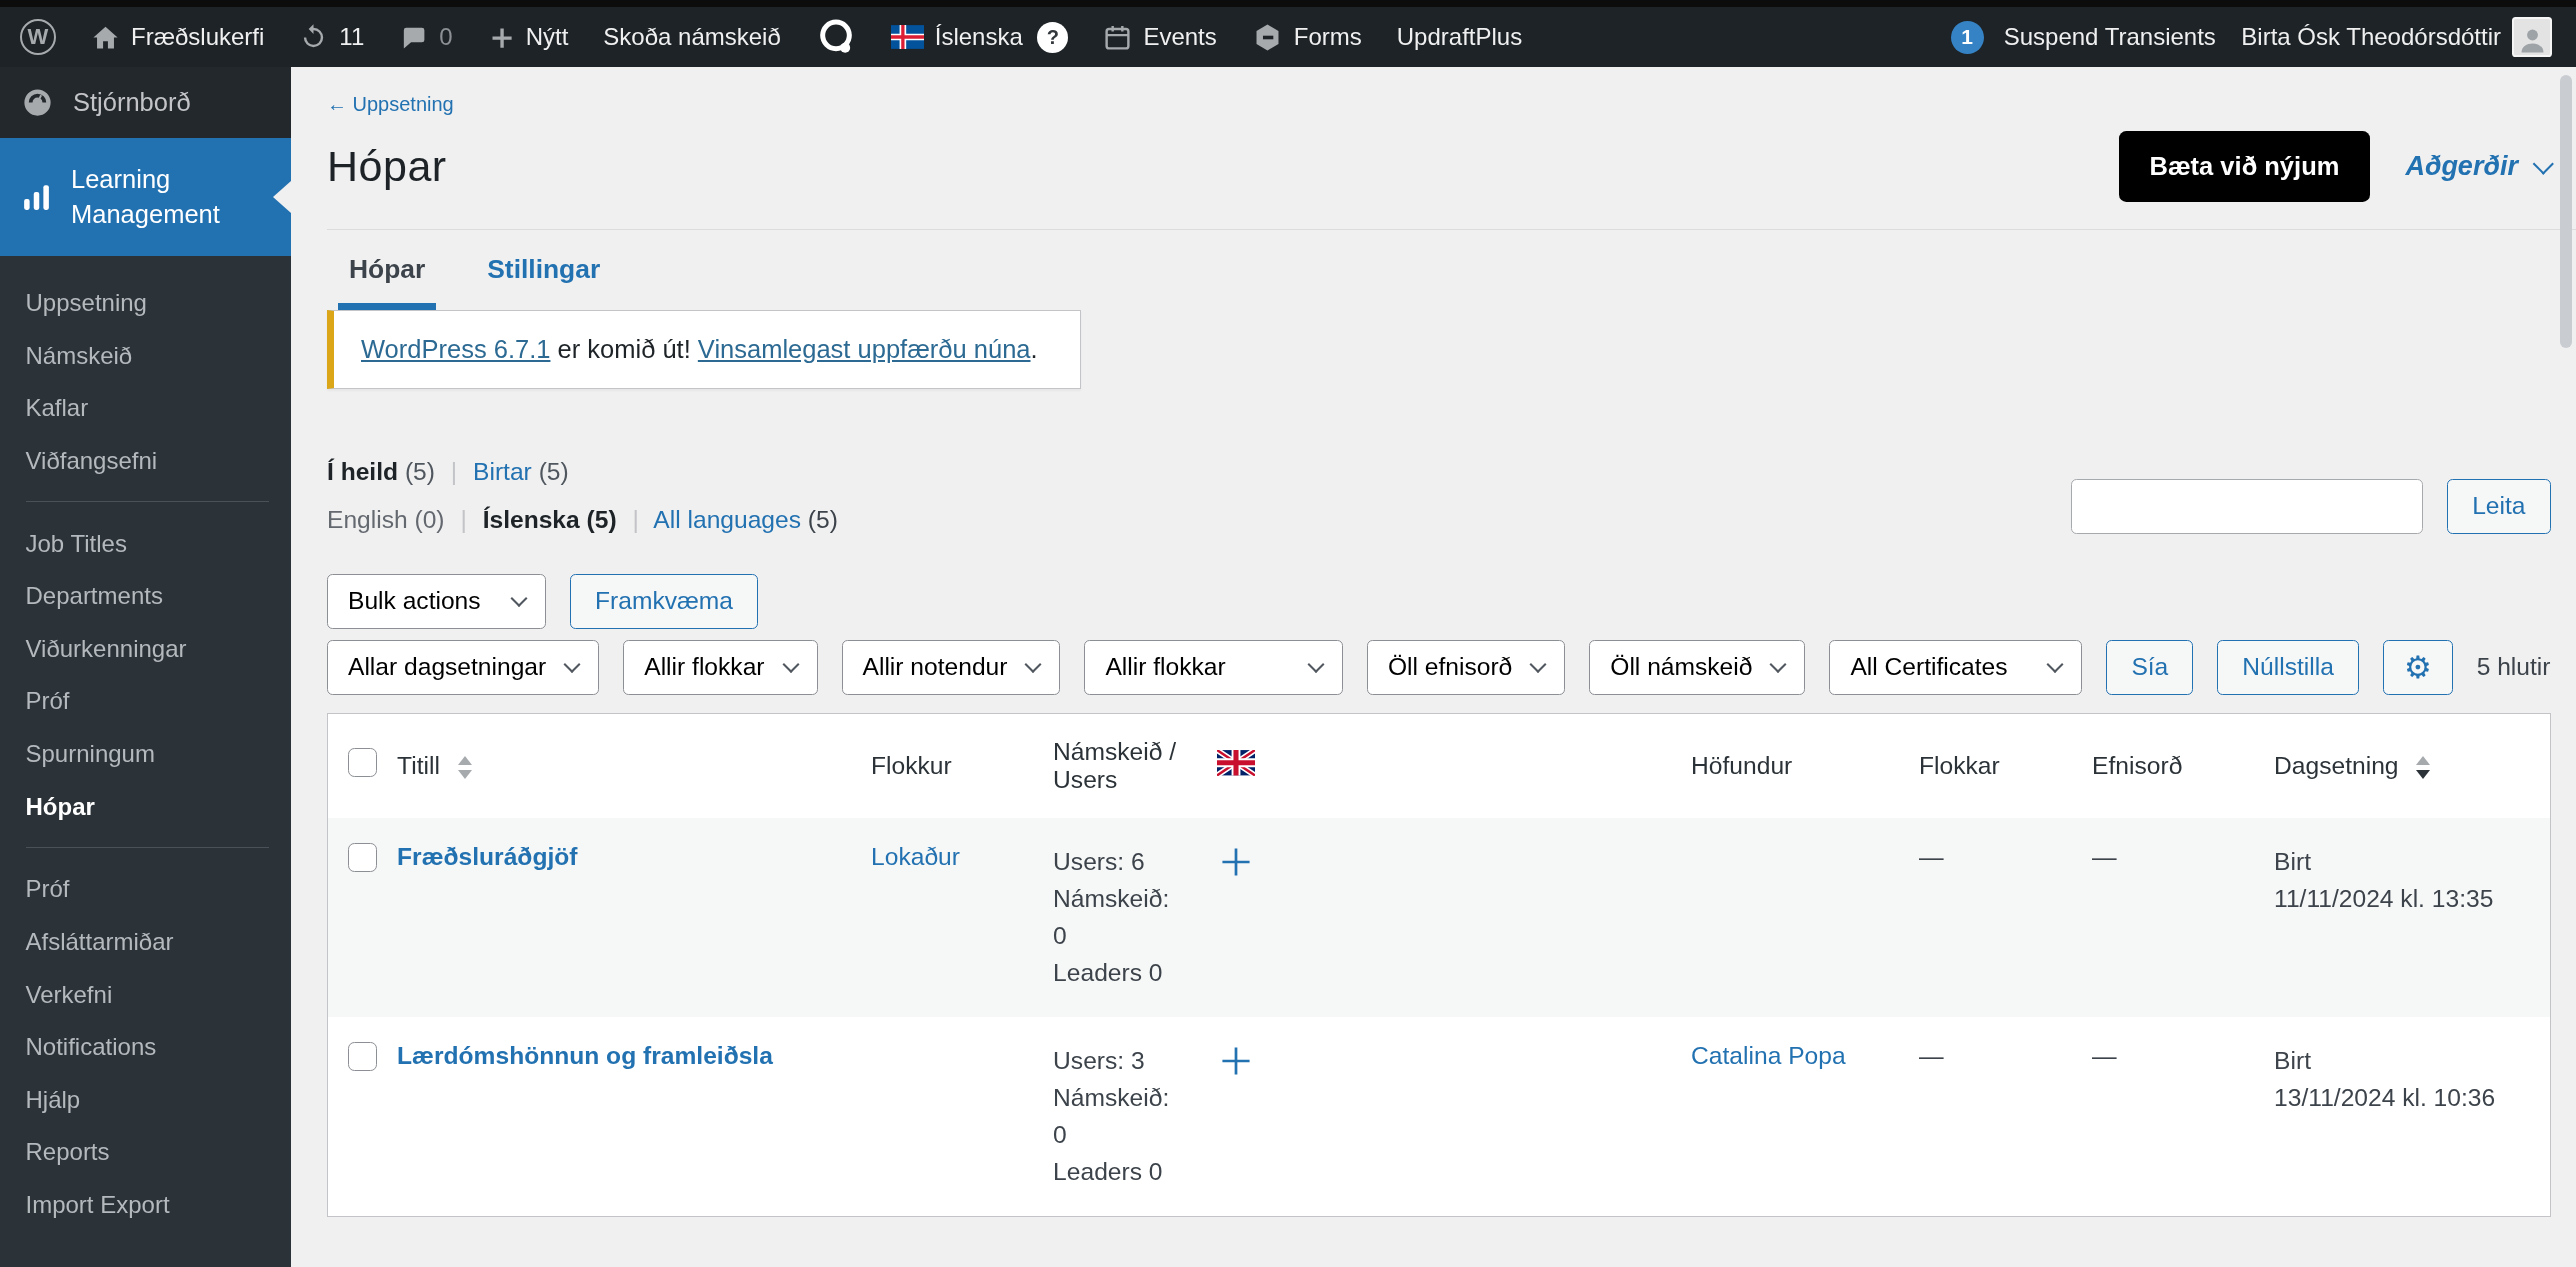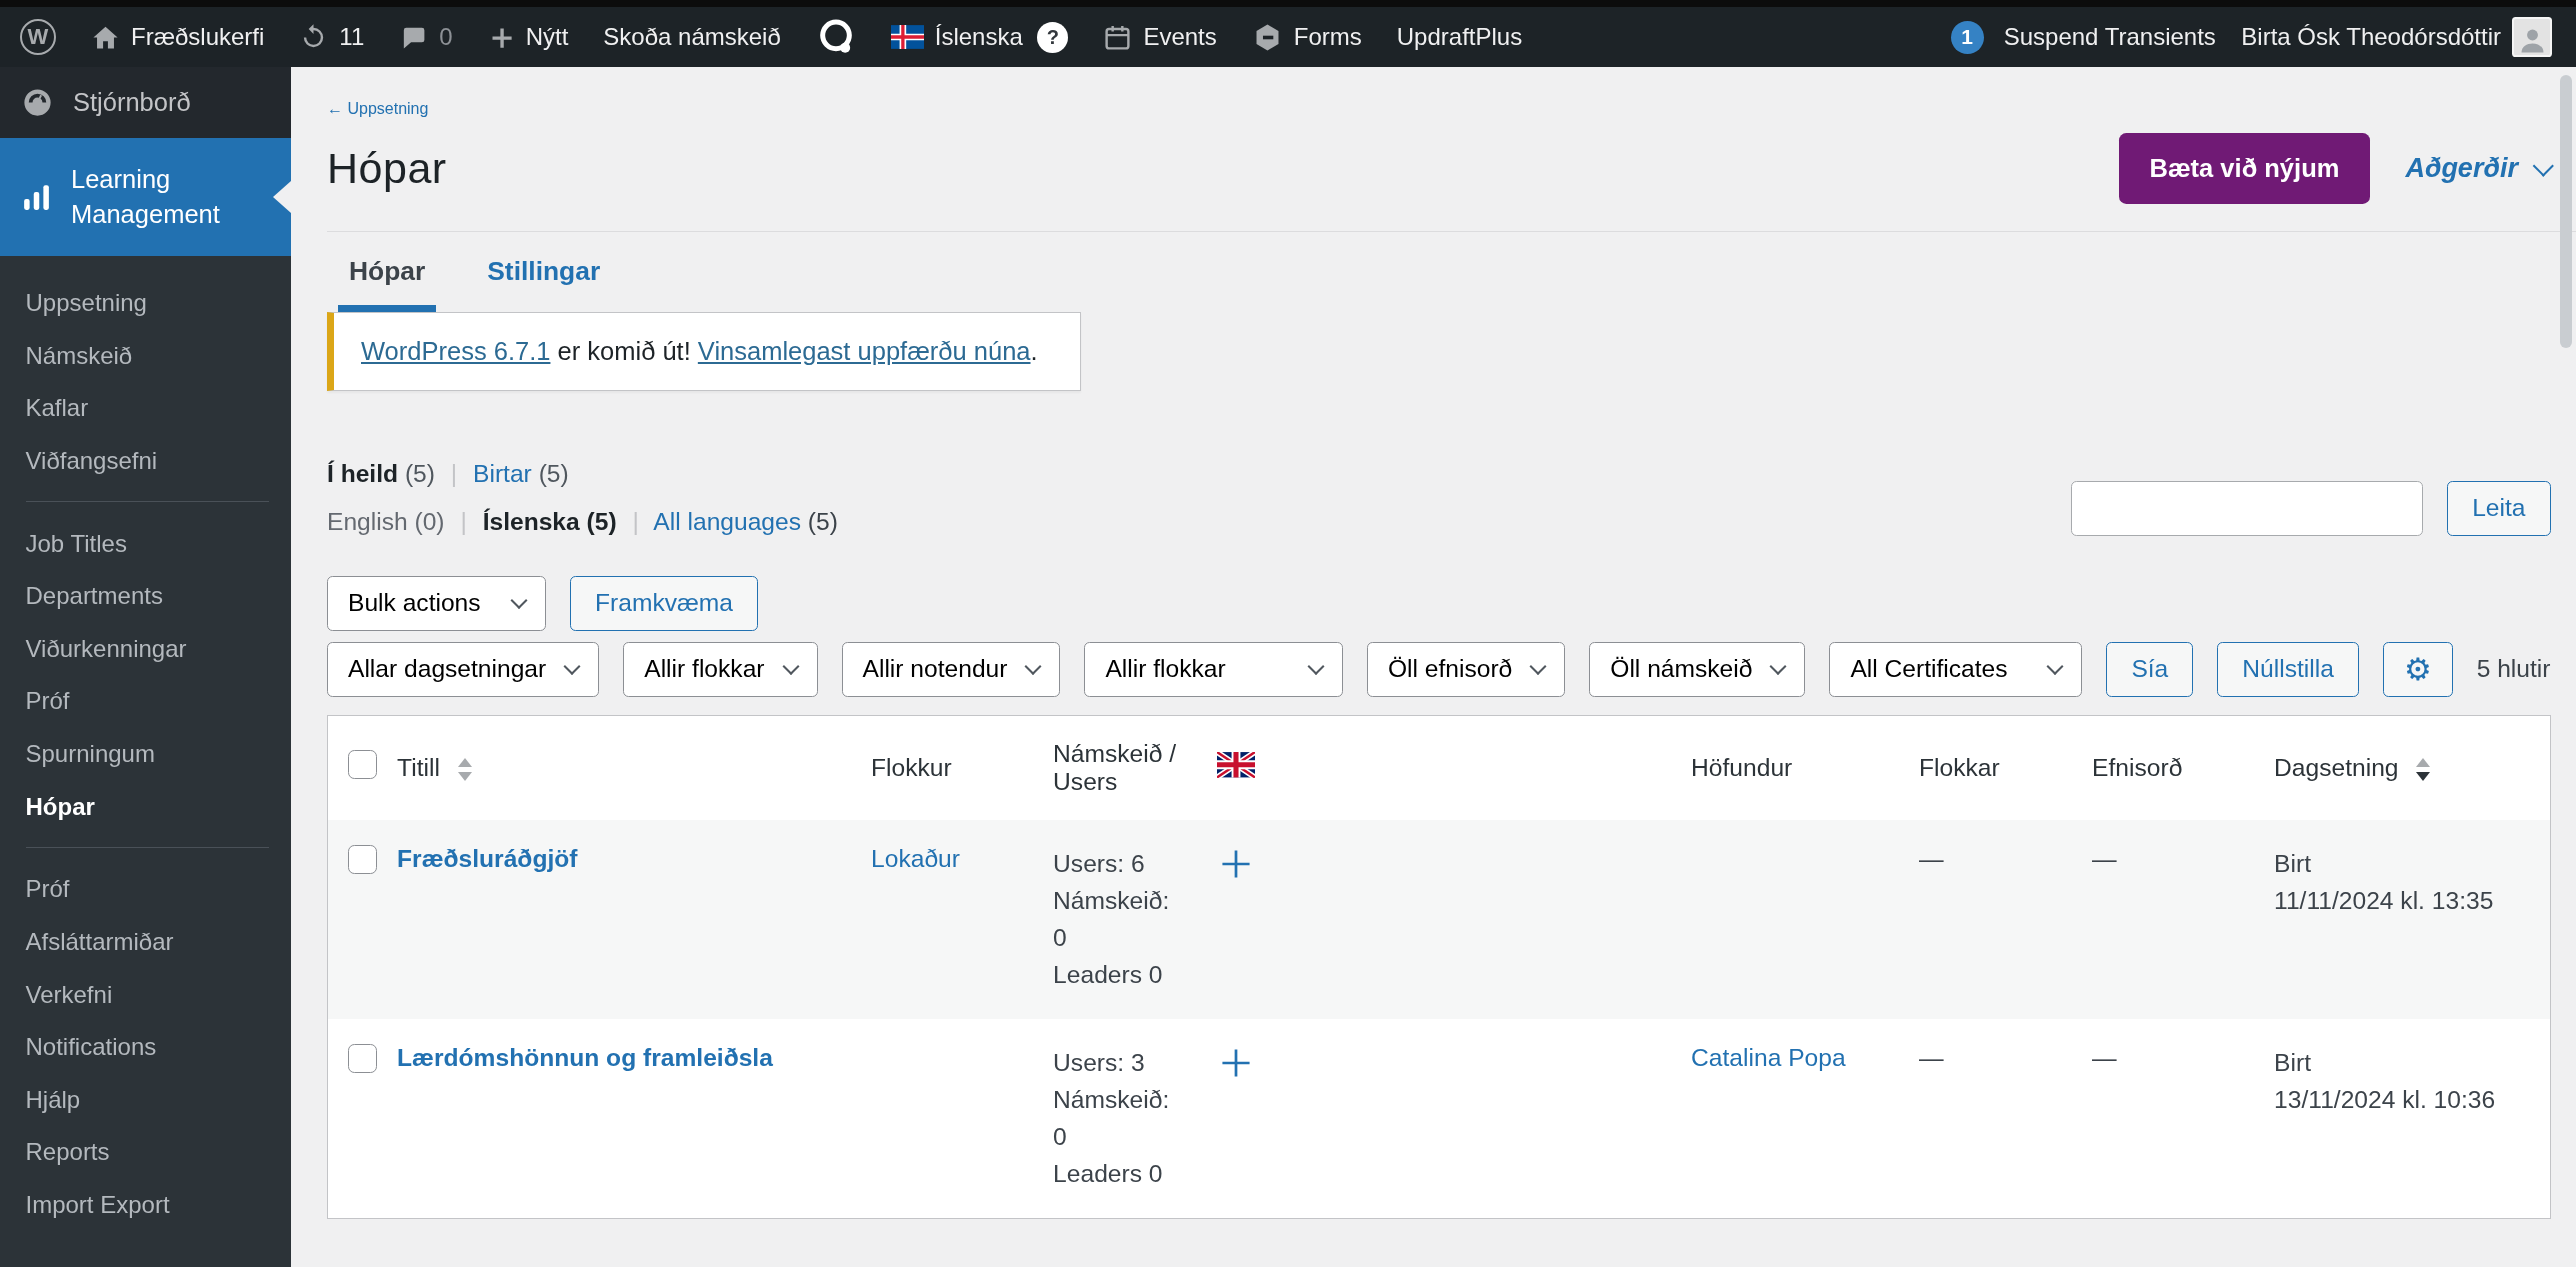--- a/index.html
+++ b/index.html
@@ -31,25 +31,25 @@
   .menu-item.lm .mi-label { line-height:35px; }
   .lm-arrow { position:absolute; right:0; top:50%; transform:translateY(-50%); width:0; height:0; border-top:16.4px solid transparent; border-bottom:16.4px solid transparent; border-right:18px solid #f0f0f1; }
   .submenu { flex:1; background:#2c3338; list-style:none; padding:20px 0 0 0; }
   .submenu li { font-size:24px; color:#b4b9be; padding:12.8px 18px 12.8px 25.5px; line-height:27px; cursor:pointer; white-space:nowrap; }
   .submenu li.active { color:#fff; font-weight:bold; }
   .submenu li.divider { padding:0; margin:14.6px 22px 14.6px 25.5px; border-top:0.9px solid #4a5158; cursor:default; }
   .submenu li.spacer { height:31px; padding:0; cursor:default; }
 
   
   .main { flex:1; background:#f0f0f1; padding:0 25.5px 0 36px; overflow:hidden; position:relative; }
-  .back-link { display:inline-block; margin-top:33px; color:#2271b1; font-size:16px; text-decoration:none; cursor:pointer; }
+  .back-link { display:inline-block; margin-top:26px; color:#2271b1; font-size:20px; text-decoration:none; cursor:pointer; }
   .title-row { display:flex; align-items:center; margin-top:14.6px; }
   .page-title { font-size:43px; font-weight:500; color:#1d2327; letter-spacing:0.5px; }
   .title-actions { margin-left:auto; display:flex; align-items:center; gap:35px; }
-  .btn-primary { background:#701a75; color:#fff; border:none; border-radius:7.3px; font-size:25.5px; font-weight:600; padding:0 31px; height:71px; cursor:pointer; font-family:inherit; }
+  .btn-primary { background:#000000; color:#fff; border:none; border-radius:7.3px; font-size:25.5px; font-weight:600; padding:0 31px; height:71px; cursor:pointer; font-family:inherit; }
   .actions-link { display:flex; align-items:center; gap:18px; color:#2271b1; font-size:27px; font-weight:bold; cursor:pointer;font-style:italic; }
   .chev { width:12px; height:12px; border-right:2.7px solid #50575e; border-bottom:2.7px solid #50575e; transform:rotate(45deg) translate(-1.8px,-1.8px); flex:0 0 auto; }
   .chev.blue { border-color:#2271b1; width:14.6px; height:14.6px; }
   .title-divider { border:none; border-top:1.8px solid #dcdcde; margin-top:27px; margin-right:-25.5px; }
 
   .tabs { display:flex; gap:40px; padding-left:11px; }
   .tab { font-size:26.4px; font-weight:bold; padding:24px 11px 18px 11px; cursor:pointer; }
   .tab.active { color:#3c434a; border-bottom:7.3px solid #2271b1; }
   .tab.inactive { color:#2271b1; }
 

